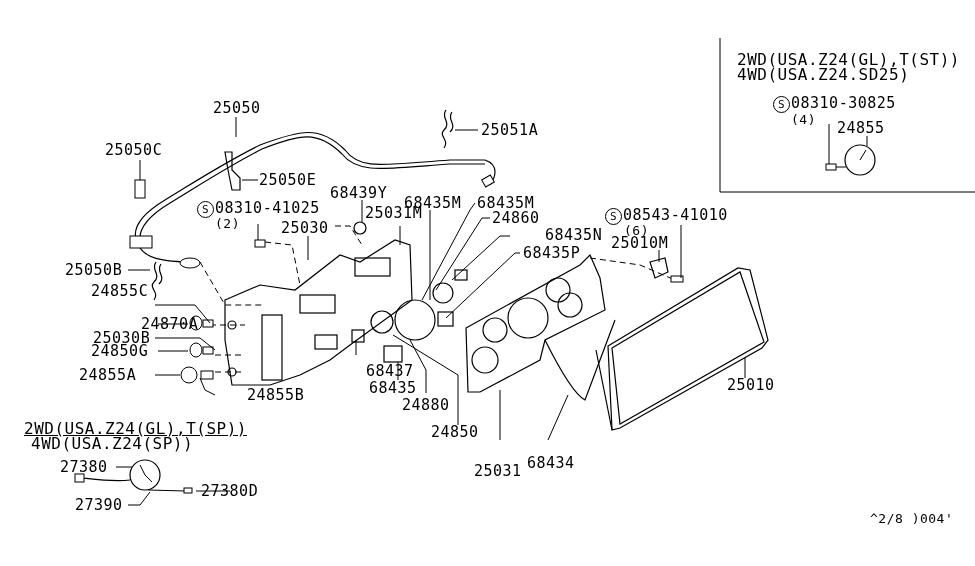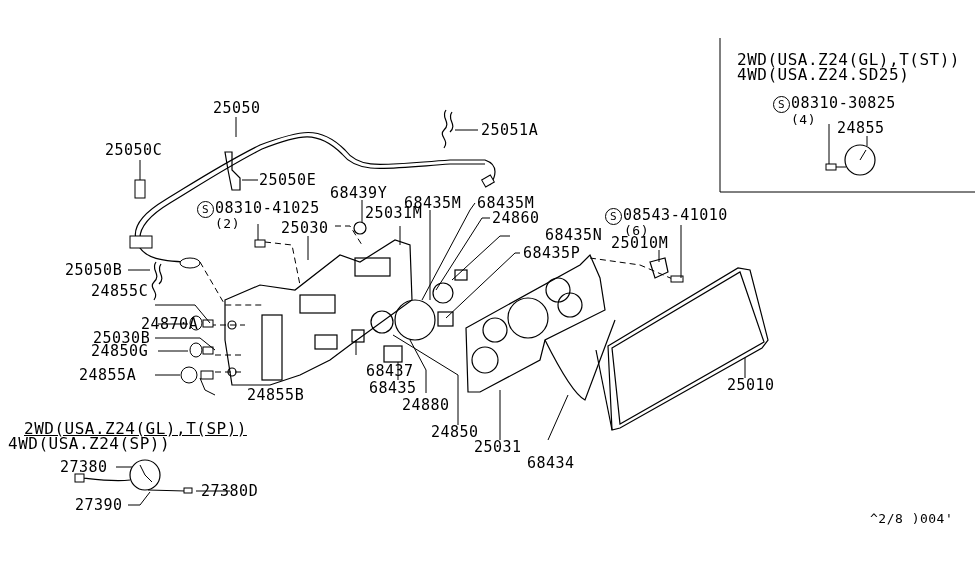--- a/index.html
+++ b/index.html
@@ -177,24 +177,24 @@
   <div class="lbl" style="left:93px;top:317px;margin-left:48px;">24870A</div>
   <div class="lbl" style="left:93px;top:331px;">25030B</div>
   <div class="lbl" style="left:91px;top:344px;">24850G</div>
   <div class="lbl" style="left:79px;top:368px;">24855A</div>
   <div class="lbl" style="left:247px;top:388px;">24855B</div>
 
   <div class="lbl" style="left:322px;top:364px;margin-left:44px;">68437</div>
   <div class="lbl" style="left:369px;top:381px;">68435</div>
   <div class="lbl" style="left:402px;top:398px;">24880</div>
   <div class="lbl" style="left:431px;top:425px;">24850</div>
-  <div class="lbl" style="left:474px;top:440px;">25031</div>
+  <div class="lbl" style="left:474px;top:464px;">25031</div>
   <div class="lbl" style="left:527px;top:456px;">68434</div>
   <div class="lbl" style="left:727px;top:378px;">25010</div>
 
   <div class="lbl note" style="left:24px;top:421px;text-decoration:underline;">2WD(USA.Z24(GL),T(SP))</div>
-  <div class="lbl note" style="left:8px;top:436px;">4WD(USA.Z24(SP))</div>
+  <div class="lbl note" style="left:31px;top:436px;">4WD(USA.Z24(SP))</div>
   <div class="lbl" style="left:60px;top:460px;">27380</div>
   <div class="lbl" style="left:75px;top:498px;">27390</div>
   <div class="lbl" style="left:201px;top:484px;">27380D</div>
 
   <div class="lbl small" style="left:870px;top:511px;">^2/8 )004'</div>
 </div>
 
 </body></html>

